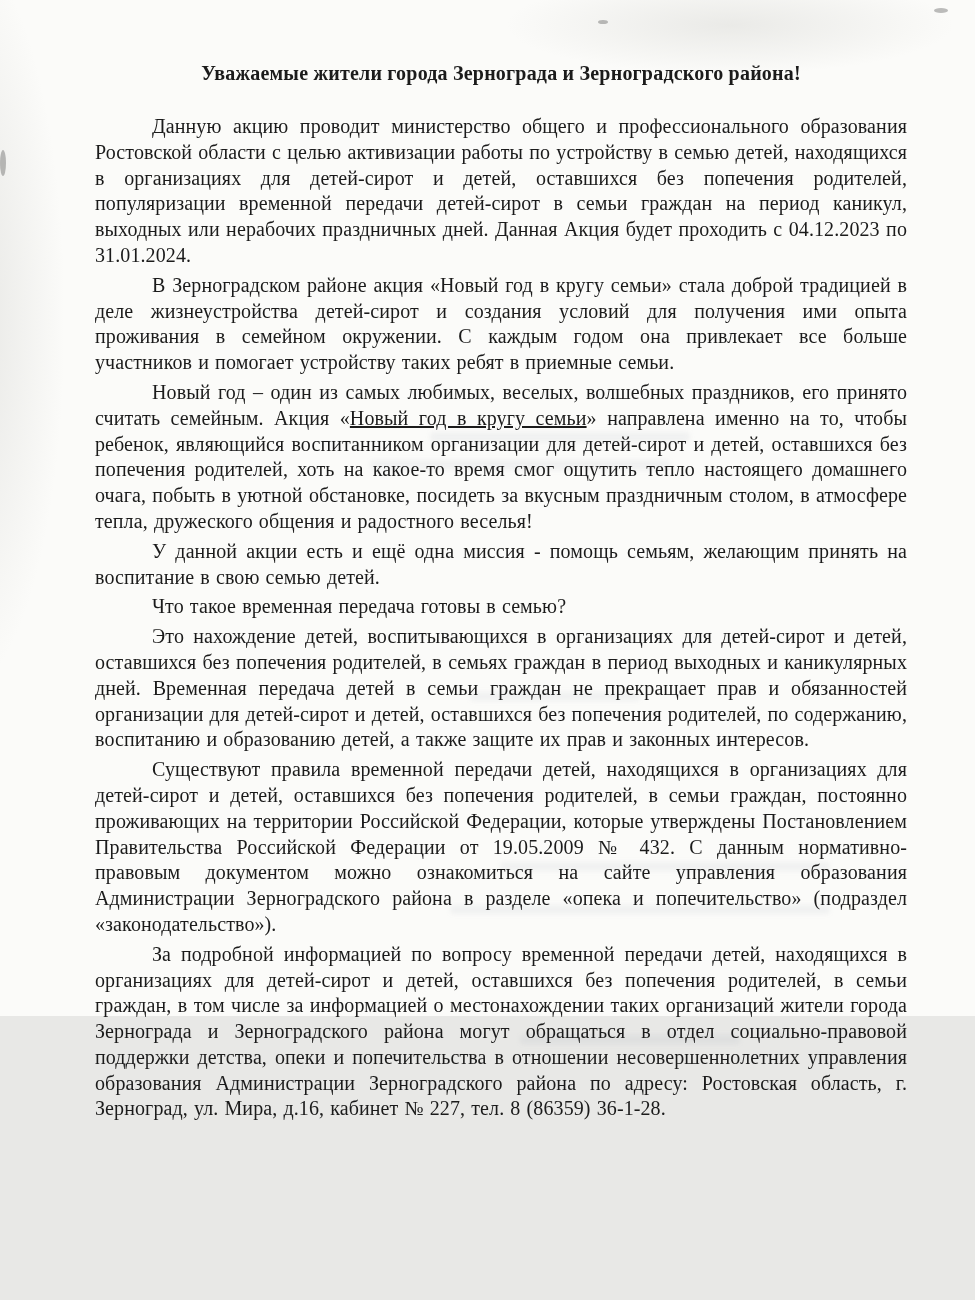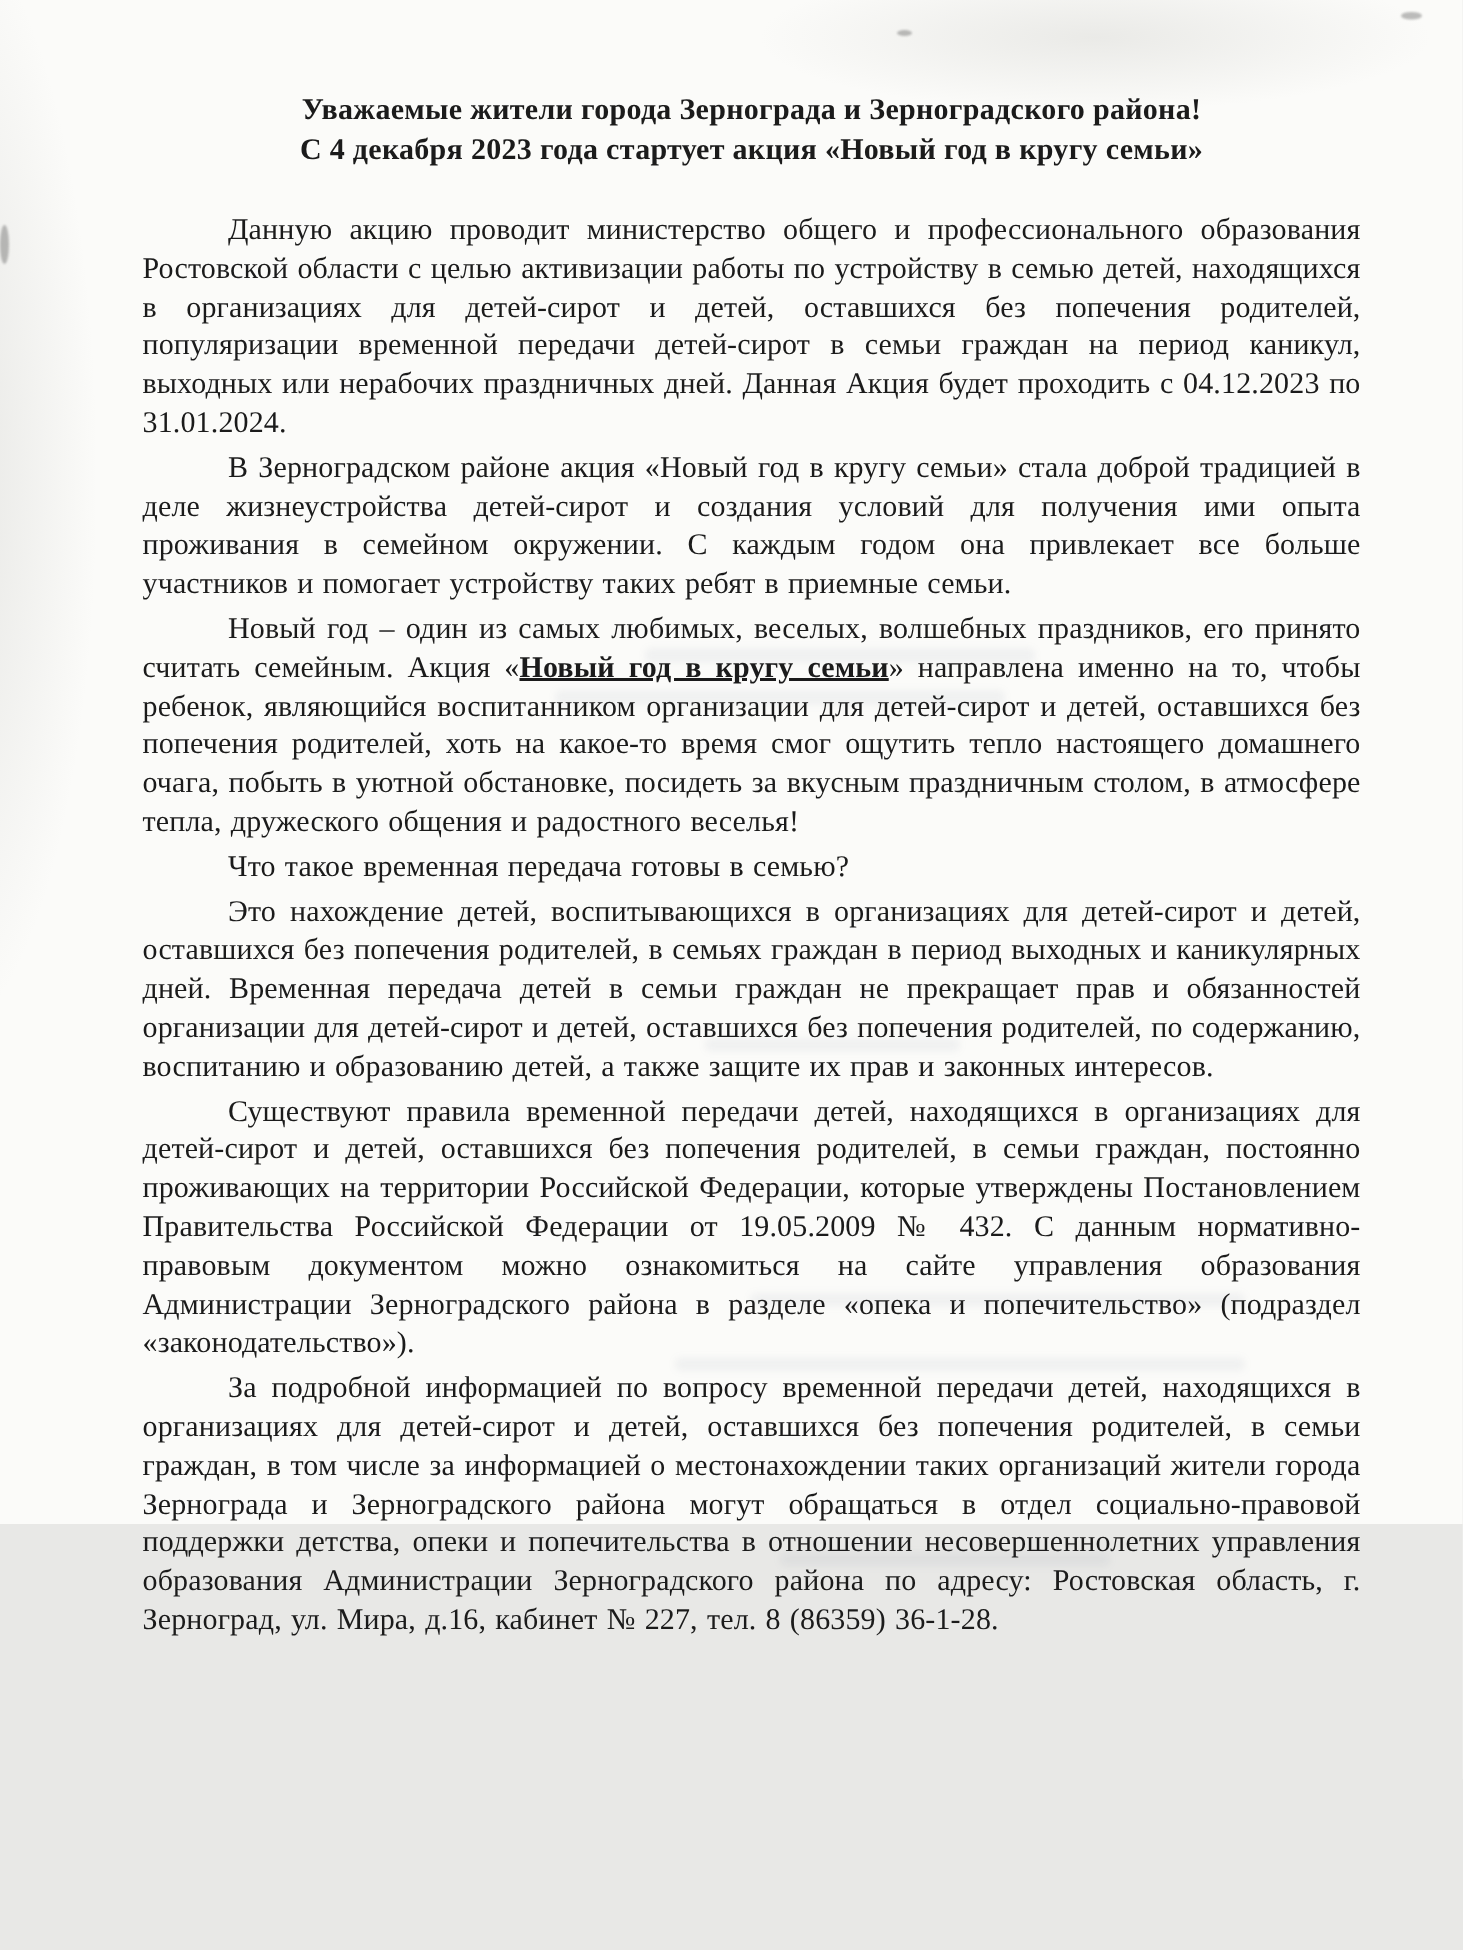--- a/index.html
+++ b/index.html
@@ -40,21 +40,21 @@
   }
   .body-text p {
     margin: 0 0 4px 0;
     text-align: justify;
     text-indent: 57px;
     font-size: 20px;
     line-height: 25.8px;
     letter-spacing: 0.1px;
     word-spacing: 1px;
   }
-  .u { text-decoration: underline; font-weight: bold; }
+  .u { text-decoration: underline; }
   
   .artifact {
     position: absolute;
     pointer-events: none;
     background: rgba(95, 112, 145, 0.07);
     filter: blur(2.5px);
     border-radius: 4px;
   }
   .speck {
     position: absolute;
@@ -75,26 +75,26 @@
   <div class="artifact" style="left:500px; top:862px; width:330px; height:9px;"></div>
   <div class="artifact" style="left:450px; top:905px; width:380px; height:9px;"></div>
   <div class="artifact" style="left:520px; top:1035px; width:220px; height:9px;"></div>
   <div class="speck" style="left:934px; top:8px; width:14px; height:5px;"></div>
   <div class="speck" style="left:0px; top:150px; width:6px; height:26px;"></div>
   <div class="speck" style="left:598px; top:20px; width:10px; height:4px;"></div>
 
   <div class="content">
     <div class="title">
       <div>Уважаемые жители города Зернограда и Зерноградского района!</div>
-      <div>С 4 декабря 2023 года  стартует акция «Новый год в кругу семьи»</div>
     </div>
 
     <div class="body-text">
       <p>Данную акцию проводит министерство общего и профессионального образования Ростовской области с целью активизации работы по устройству в семью детей, находящихся в организациях для детей-сирот и детей, оставшихся без попечения родителей, популяризации временной передачи детей-сирот в семьи граждан на период каникул, выходных или нерабочих праздничных дней. Данная Акция будет проходить с 04.12.2023 по 31.01.2024.</p>
       <p>В Зерноградском районе акция «Новый год в кругу семьи» стала доброй традицией в деле жизнеустройства детей-сирот и создания условий для получения ими опыта проживания в семейном окружении. С каждым годом она привлекает все больше участников и помогает устройству таких ребят в приемные семьи.</p>
       <p><span>Новый год – один из самых любимых, веселых, волшебных праздников, его принято считать семейным. Акция «</span><span class="u">Новый год в кругу семьи</span><span>» направлена именно на то, чтобы ребенок, являющийся воспитанником организации для детей-сирот и детей, оставшихся без попечения родителей, хоть на какое-то время смог ощутить тепло настоящего домашнего очага, побыть в уютной обстановке, посидеть за вкусным праздничным столом, в атмосфере тепла, дружеского общения и радостного веселья!</span></p>
+      <p>У данной акции есть и ещё одна миссия - помощь семьям, желающим принять на воспитание в свою семью детей.</p>
       <p>Что такое временная передача готовы в семью?</p>
       <p>Это нахождение детей, воспитывающихся в организациях для детей-сирот и детей, оставшихся без попечения родителей, в семьях граждан в период выходных и каникулярных дней. Временная передача детей в семьи граждан не прекращает прав и обязанностей организации для детей-сирот и детей, оставшихся без попечения родителей, по содержанию, воспитанию и образованию детей, а также защите их прав и законных интересов.</p>
       <p>Существуют правила временной передачи детей, находящихся в организациях для детей-сирот и детей, оставшихся без попечения родителей, в семьи граждан, постоянно проживающих на территории Российской Федерации, которые утверждены Постановлением Правительства Российской Федерации от 19.05.2009 № 432. С данным нормативно-правовым документом можно ознакомиться на сайте управления образования Администрации Зерноградского района в разделе «опека и попечительство» (подраздел «законодательство»).</p>
       <p>За подробной информацией по вопросу временной передачи детей, находящихся в организациях для детей-сирот и детей, оставшихся без попечения родителей, в семьи граждан, в том числе за информацией о местонахождении таких организаций жители города Зернограда и Зерноградского района могут обращаться в отдел социально-правовой поддержки детства, опеки и попечительства в отношении несовершеннолетних управления образования Администрации Зерноградского района по адресу: Ростовская область, г. Зерноград, ул. Мира, д.16, кабинет № 227, тел. 8 (86359) 36-1-28.</p>
     </div>
   </div>
 </div>
 
 </body></html>

